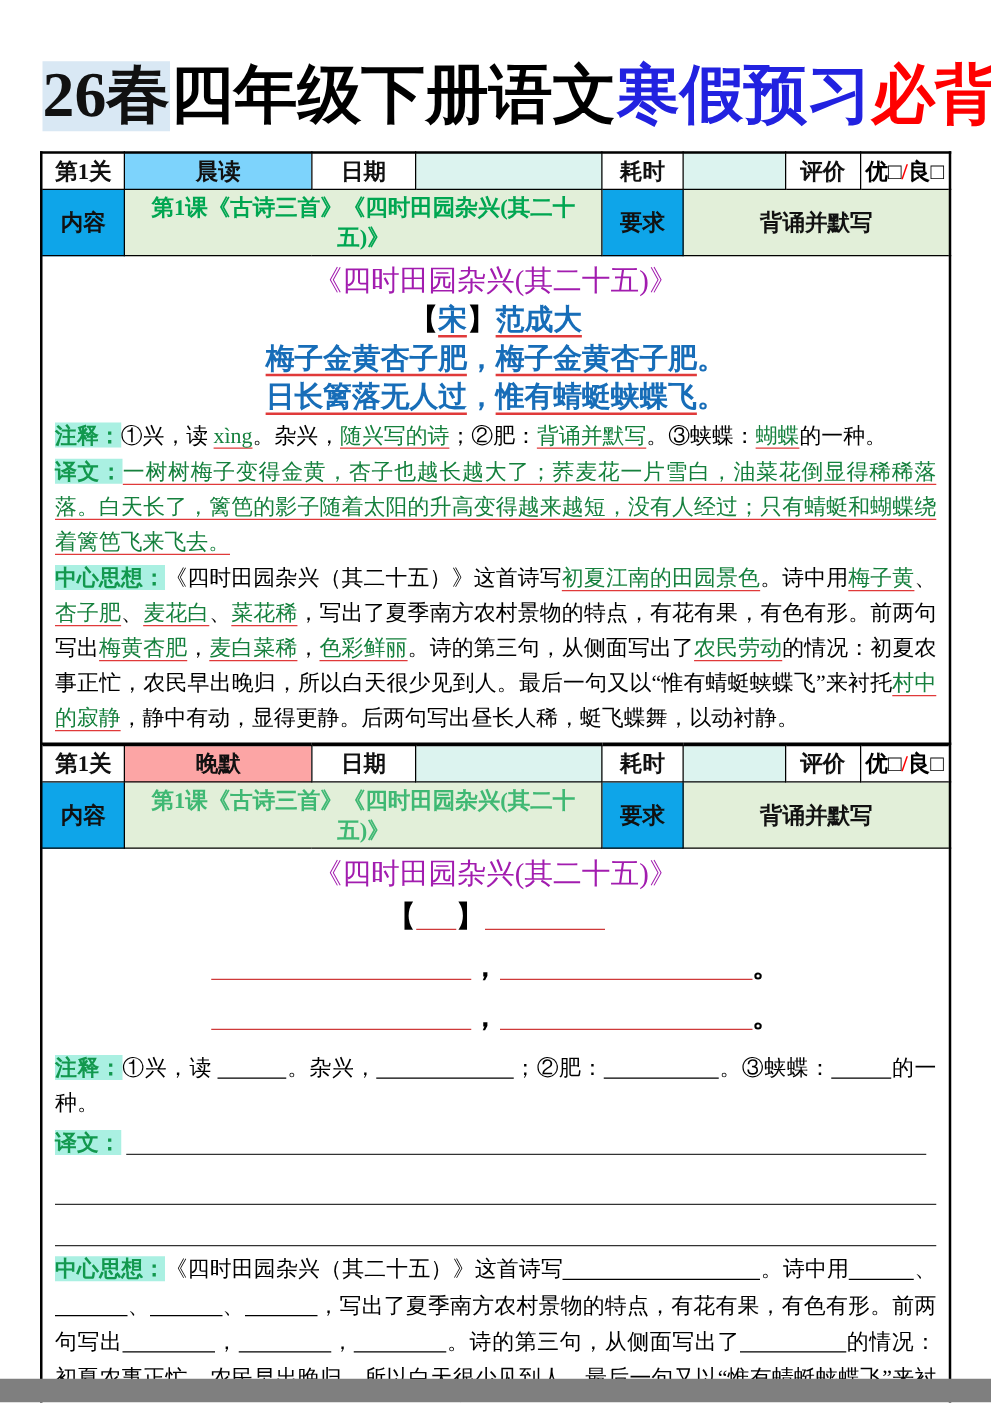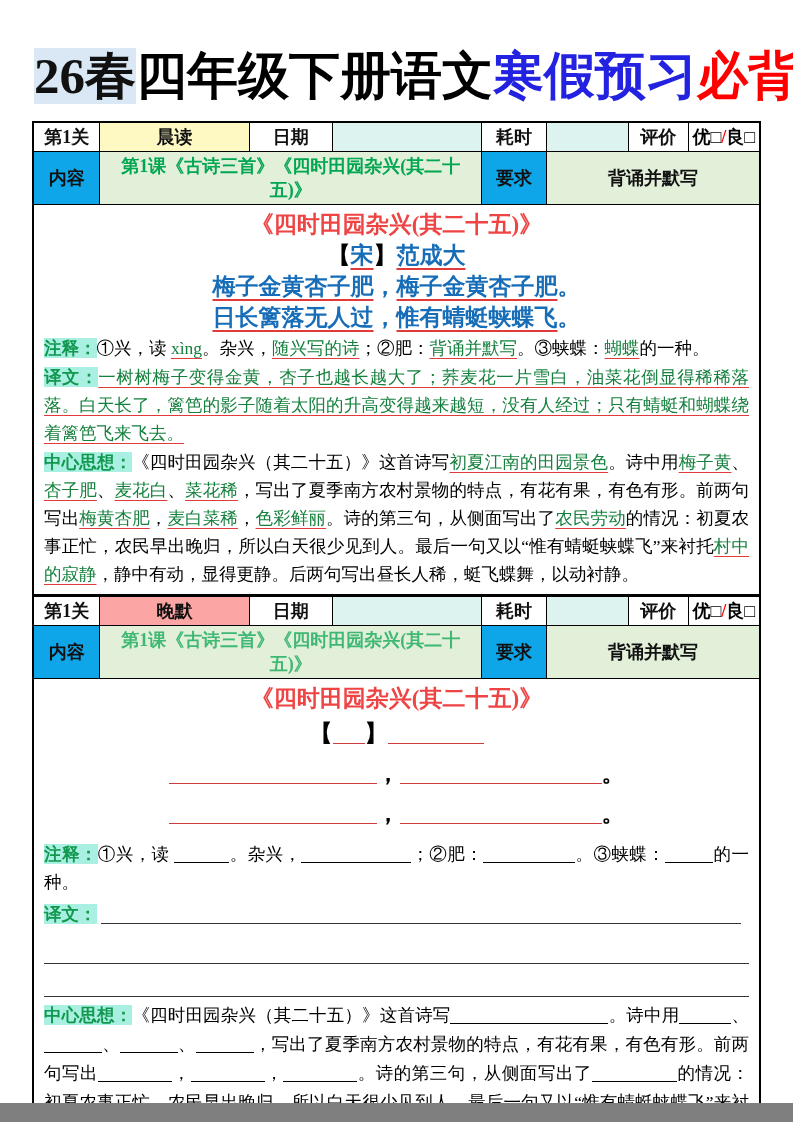--- a/index.html
+++ b/index.html
@@ -11,34 +11,34 @@
   .page-title .seg { font-weight:bold; }
 
   
   .sheet { width:729px; margin:0 0 0 32px; border-collapse:collapse; }
   .sheet td { border:1.5px solid #000; text-align:center; vertical-align:middle;
               font-size:18px; font-weight:bold; padding:2px 2px; }
   .sheet { border:2.5px solid #000; }
   .hdr-row1 td { height:18px; }
   .hdr-row2 td { height:35px; }
 
-  .bg-yellow { background:#fef9c3; }
+  .bg-yellow { background:#7dd3fc; }
   .bg-green  { background:#fca5a5; }
   .bg-cyan   { background:#dcf3ef; }
   .bg-peach  { background:#0ea5e9; }
   .bg-ltgreen{ background:#e2efd9; }
 
   .green1 { color:#00a651; }
   .green2 { color:#3fb873; }
 
   
   .content-cell { text-align:left !important; font-weight:normal !important; padding:4px 10px 6px 10px !important; }
 
   .poem-block { text-align:center; }
-  .poem-title { font-size:23px; font-weight:bold; color:#ef4444; line-height:31px; }
+  .poem-title { font-size:23px; font-weight:normal; color:#a21caf; line-height:31px; }
   .poem-line  { font-size:23px; font-weight:bold; line-height:31px; }
   .poem-line2 { font-size:23px; font-weight:bold; line-height:40px; }
 
   .para { font-size:17.5px; line-height:28px; text-align:justify; margin-top:1px; }
   .para .label { color:#12984e; background:#aaf0e2; font-weight:bold; }
 
   .seg { color:inherit; }
   .seg.blk { color:#000; }
   .seg.blue { color:#176db8; }
   .seg.blue-u { color:#176db8; text-decoration:underline; text-decoration-color:#e03a3a; text-decoration-thickness:1.5px; text-underline-offset:5px; }

